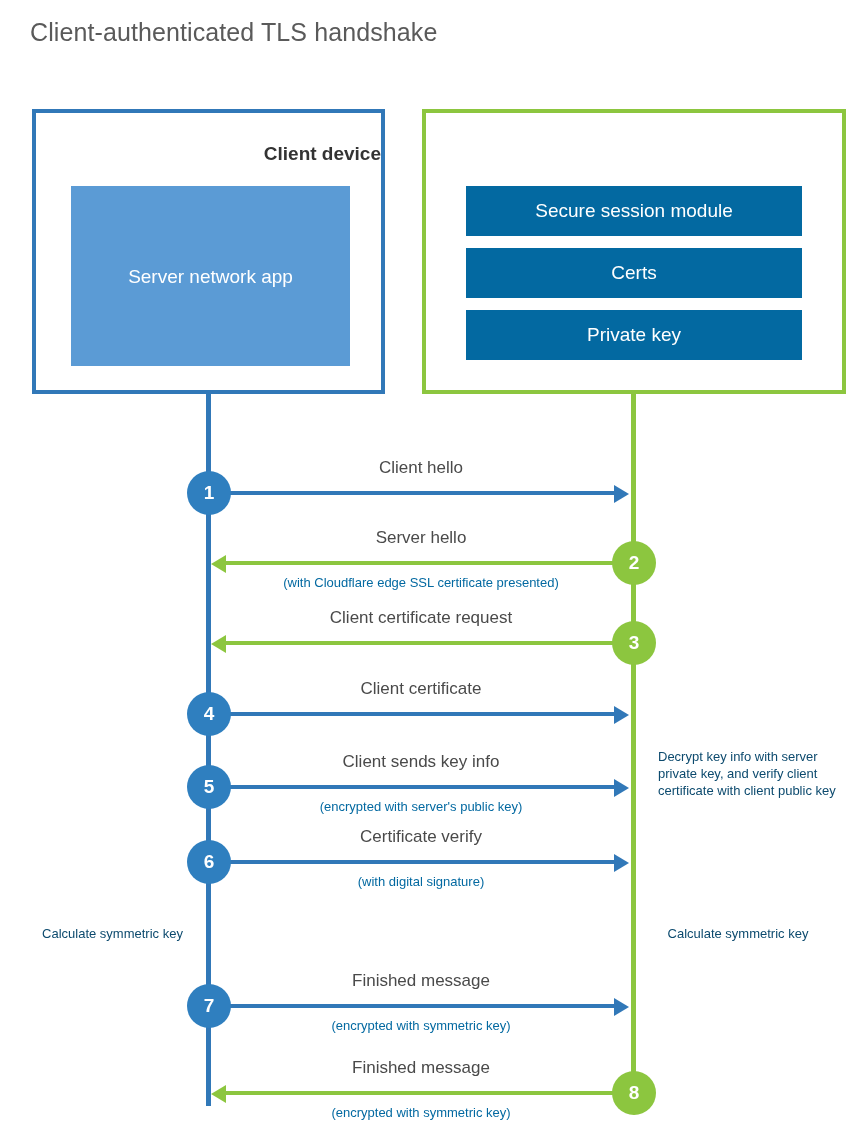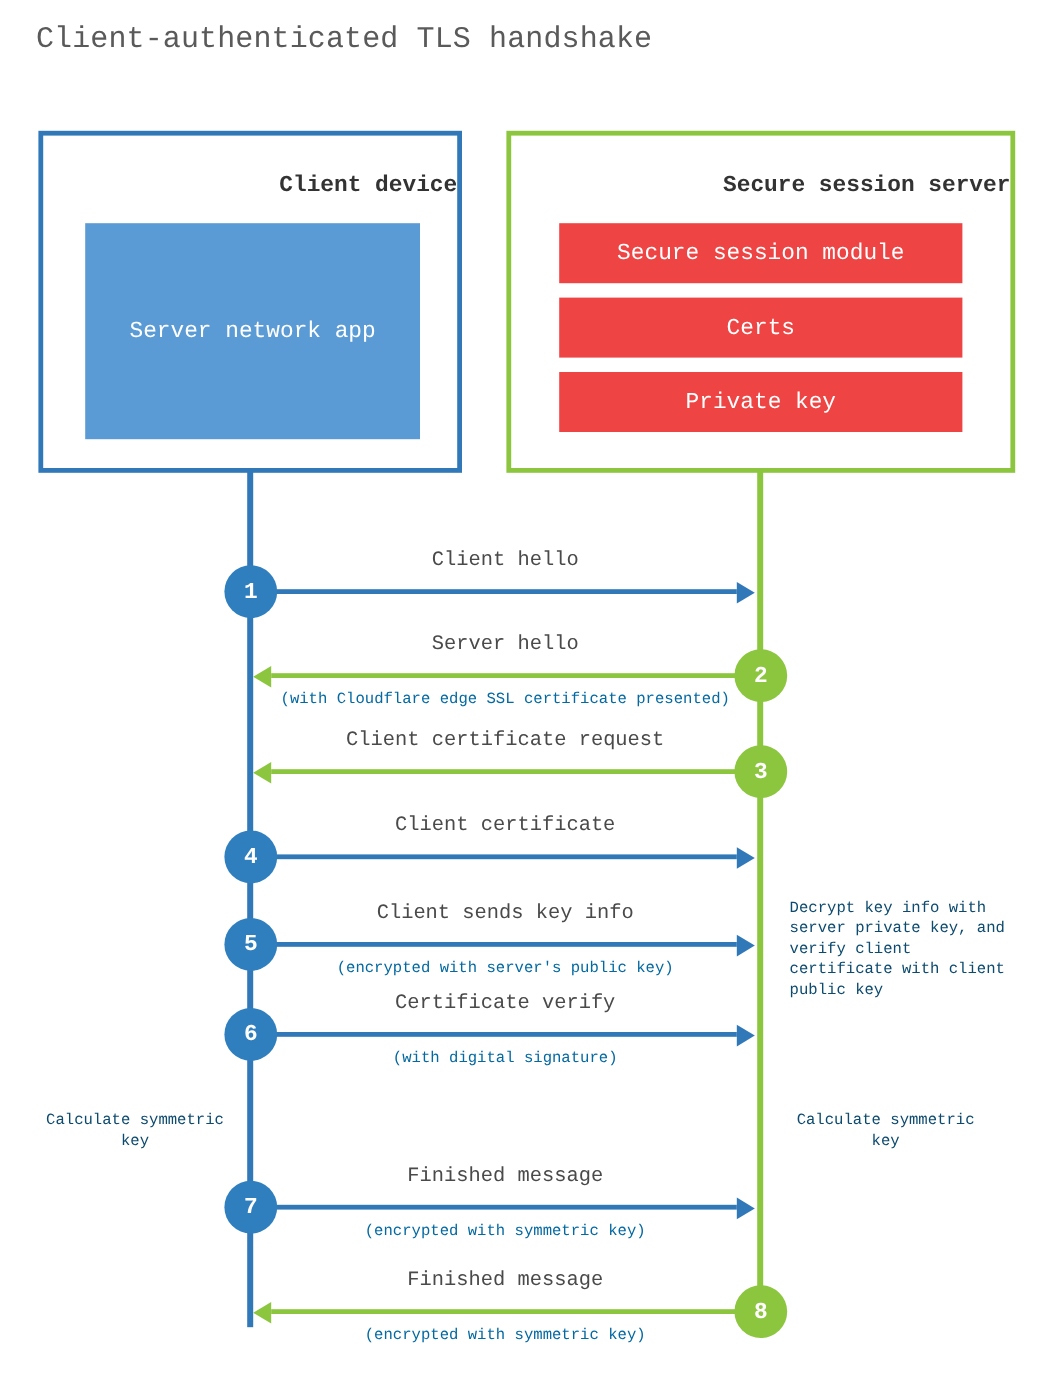--- a/index.html
+++ b/index.html
@@ -12,21 +12,20 @@
     font-family: "Liberation Sans", sans-serif;
     color: #4a4a4a;
     -webkit-font-smoothing: antialiased;
   }
   #canvas {
     position: relative;
     width: 865px;
     height: 1146px;
     overflow: hidden;
     background: #ffffff;
-    font-family: Liberation Mono, monospace;
   }
 
   
   .page-title {
     position: absolute;
     left: 30px;
     top: 18px;
     font-size: 25px;
     font-weight: 400;
     color: #5a5a5a;
@@ -84,21 +83,21 @@
 
   
   .server-bars {
     position: absolute;
     left: 40px;
     top: 73px;
     width: 336px;
   }
   .server-bar {
     height: 50px;
-    background: #ef4444;
+    background: #0369a1;
     color: #ffffff;
     font-size: 19px;
     display: flex;
     align-items: center;
     justify-content: center;
     margin-bottom: 12px;
     text-align: center;
   }
   .server-bar:last-child { margin-bottom: 10px; }
 
@@ -214,21 +213,20 @@
 <div id="canvas">
 
   <div class="page-title">Client-authenticated TLS handshake</div>
 
   <div class="party-box client">
     <div class="party-title">Client device</div>
     <div class="client-app">Server network app</div>
   </div>
 
   <div class="party-box server">
-    <div class="party-title">Secure session server</div>
     <div class="server-bars">
       <div class="server-bar">Secure session module</div>
       <div class="server-bar">Certs</div>
       <div class="server-bar">Private key</div>
     </div>
   </div>
 
   <div class="lifeline client-line"></div>
   <div class="lifeline server-line"></div>
 

